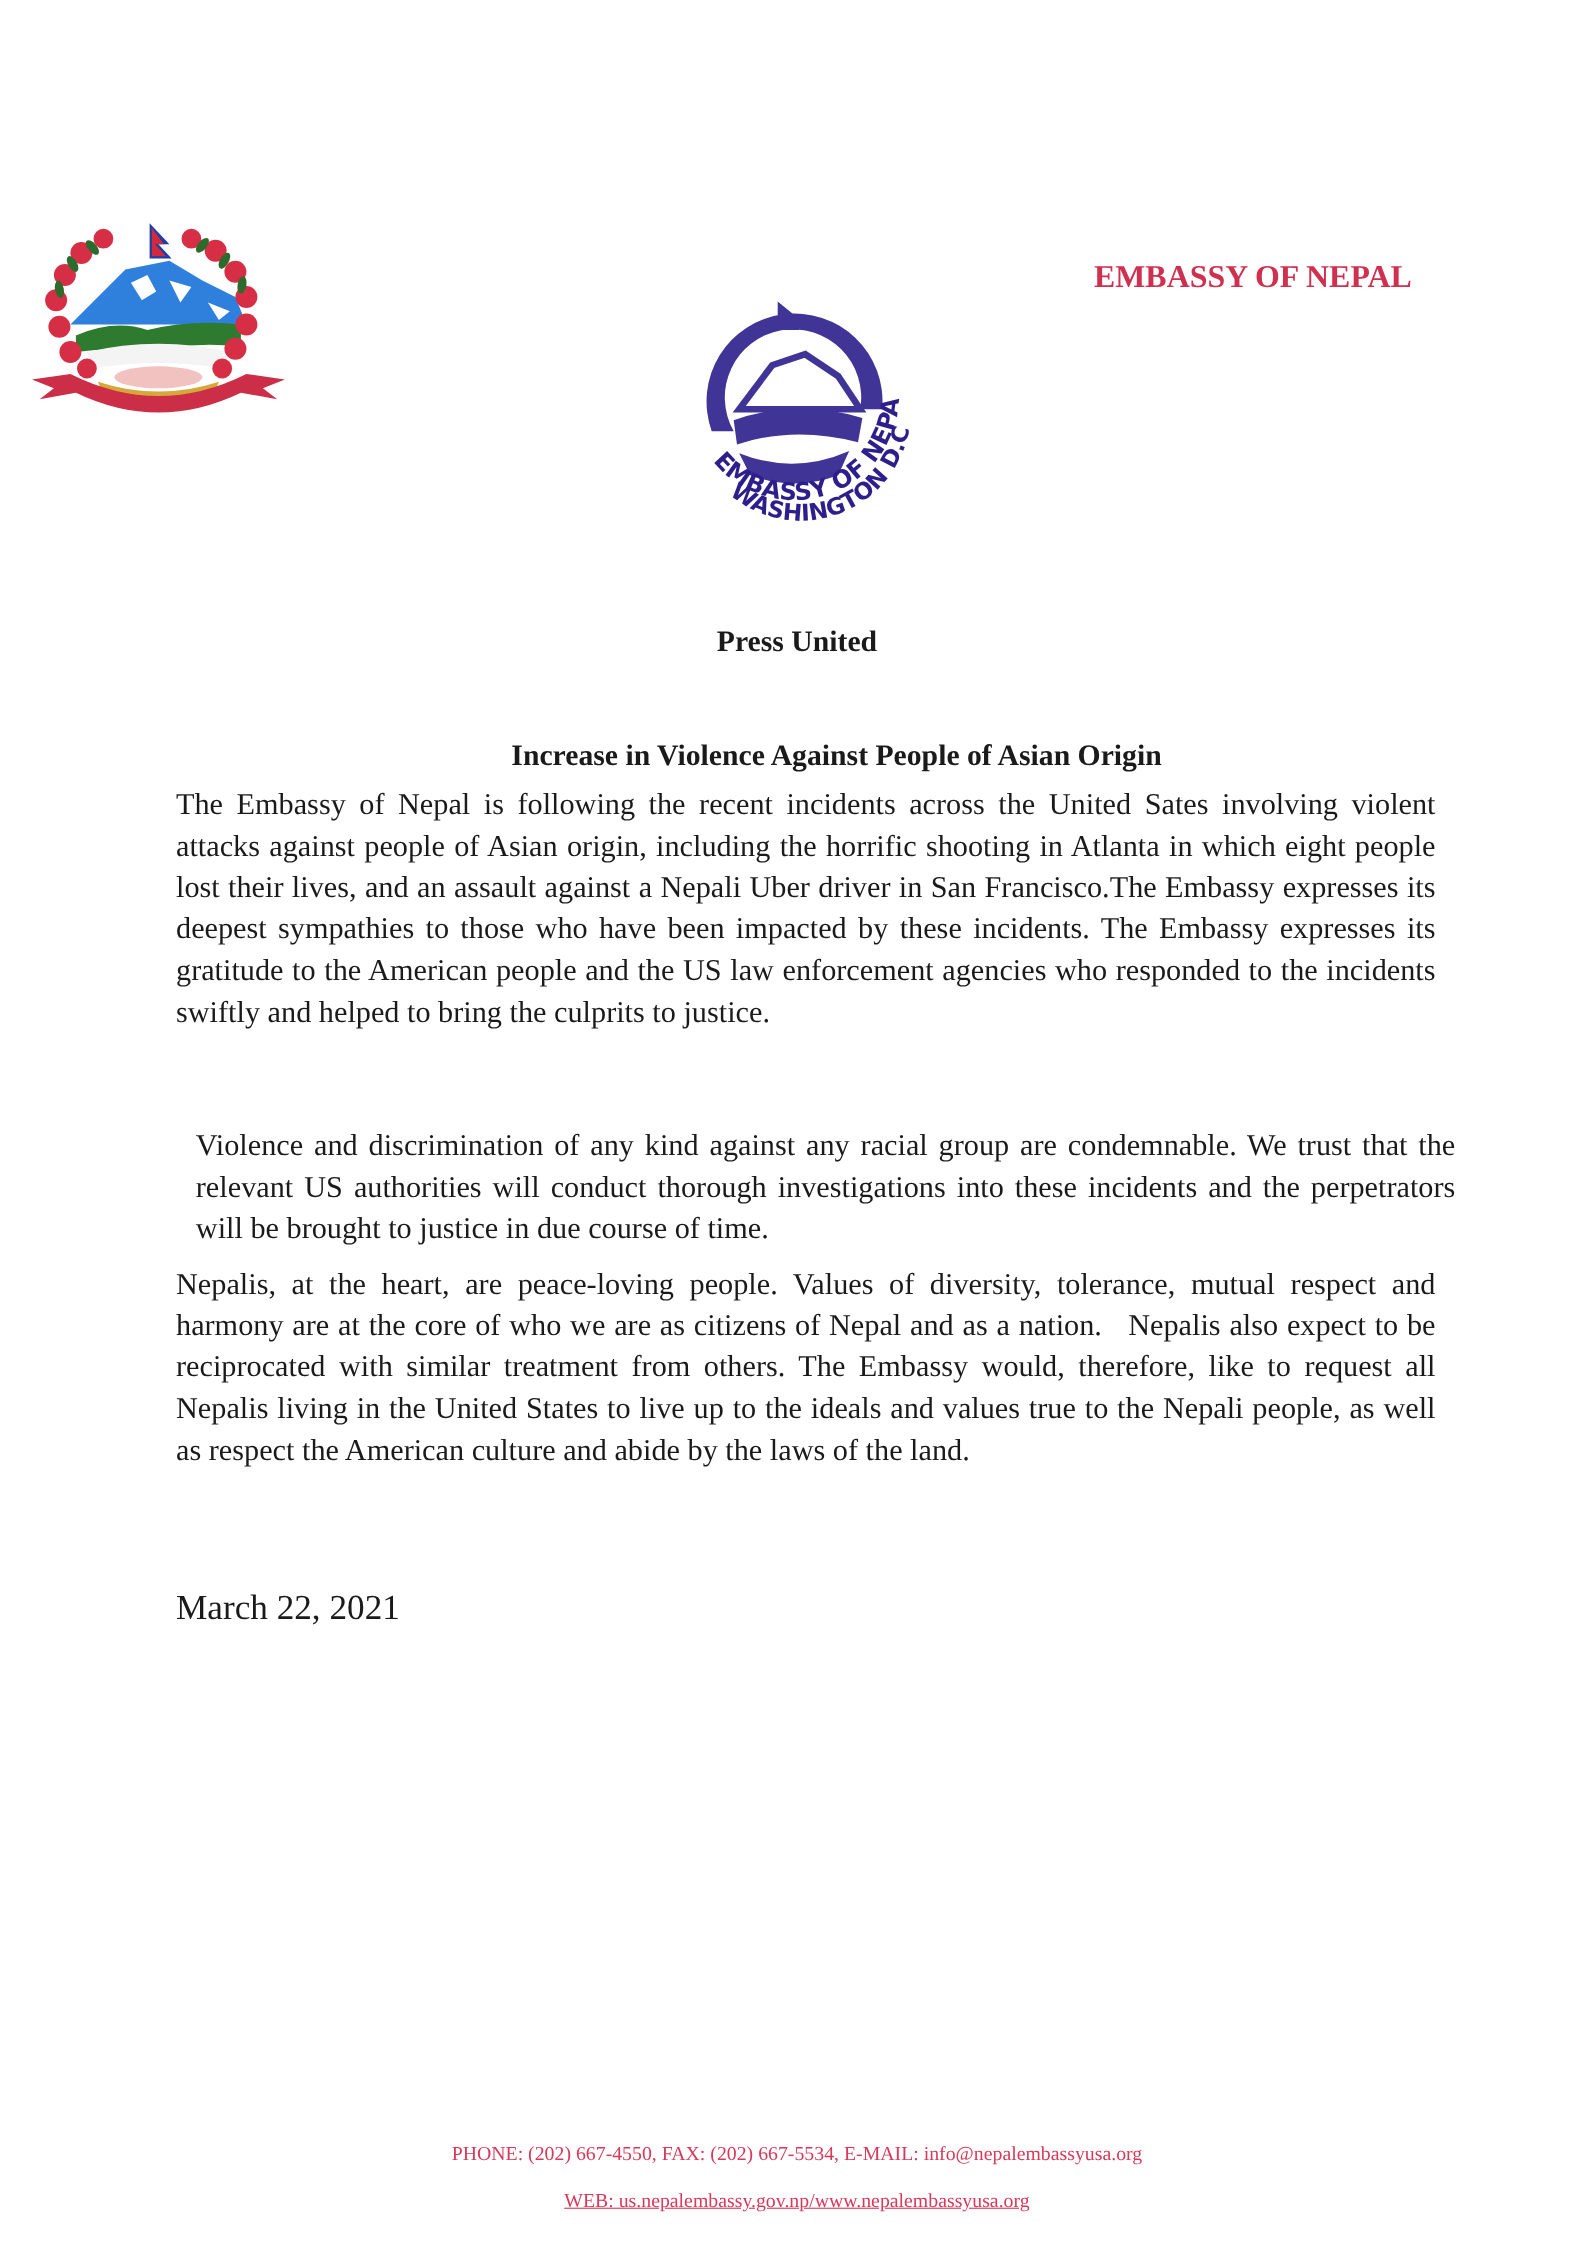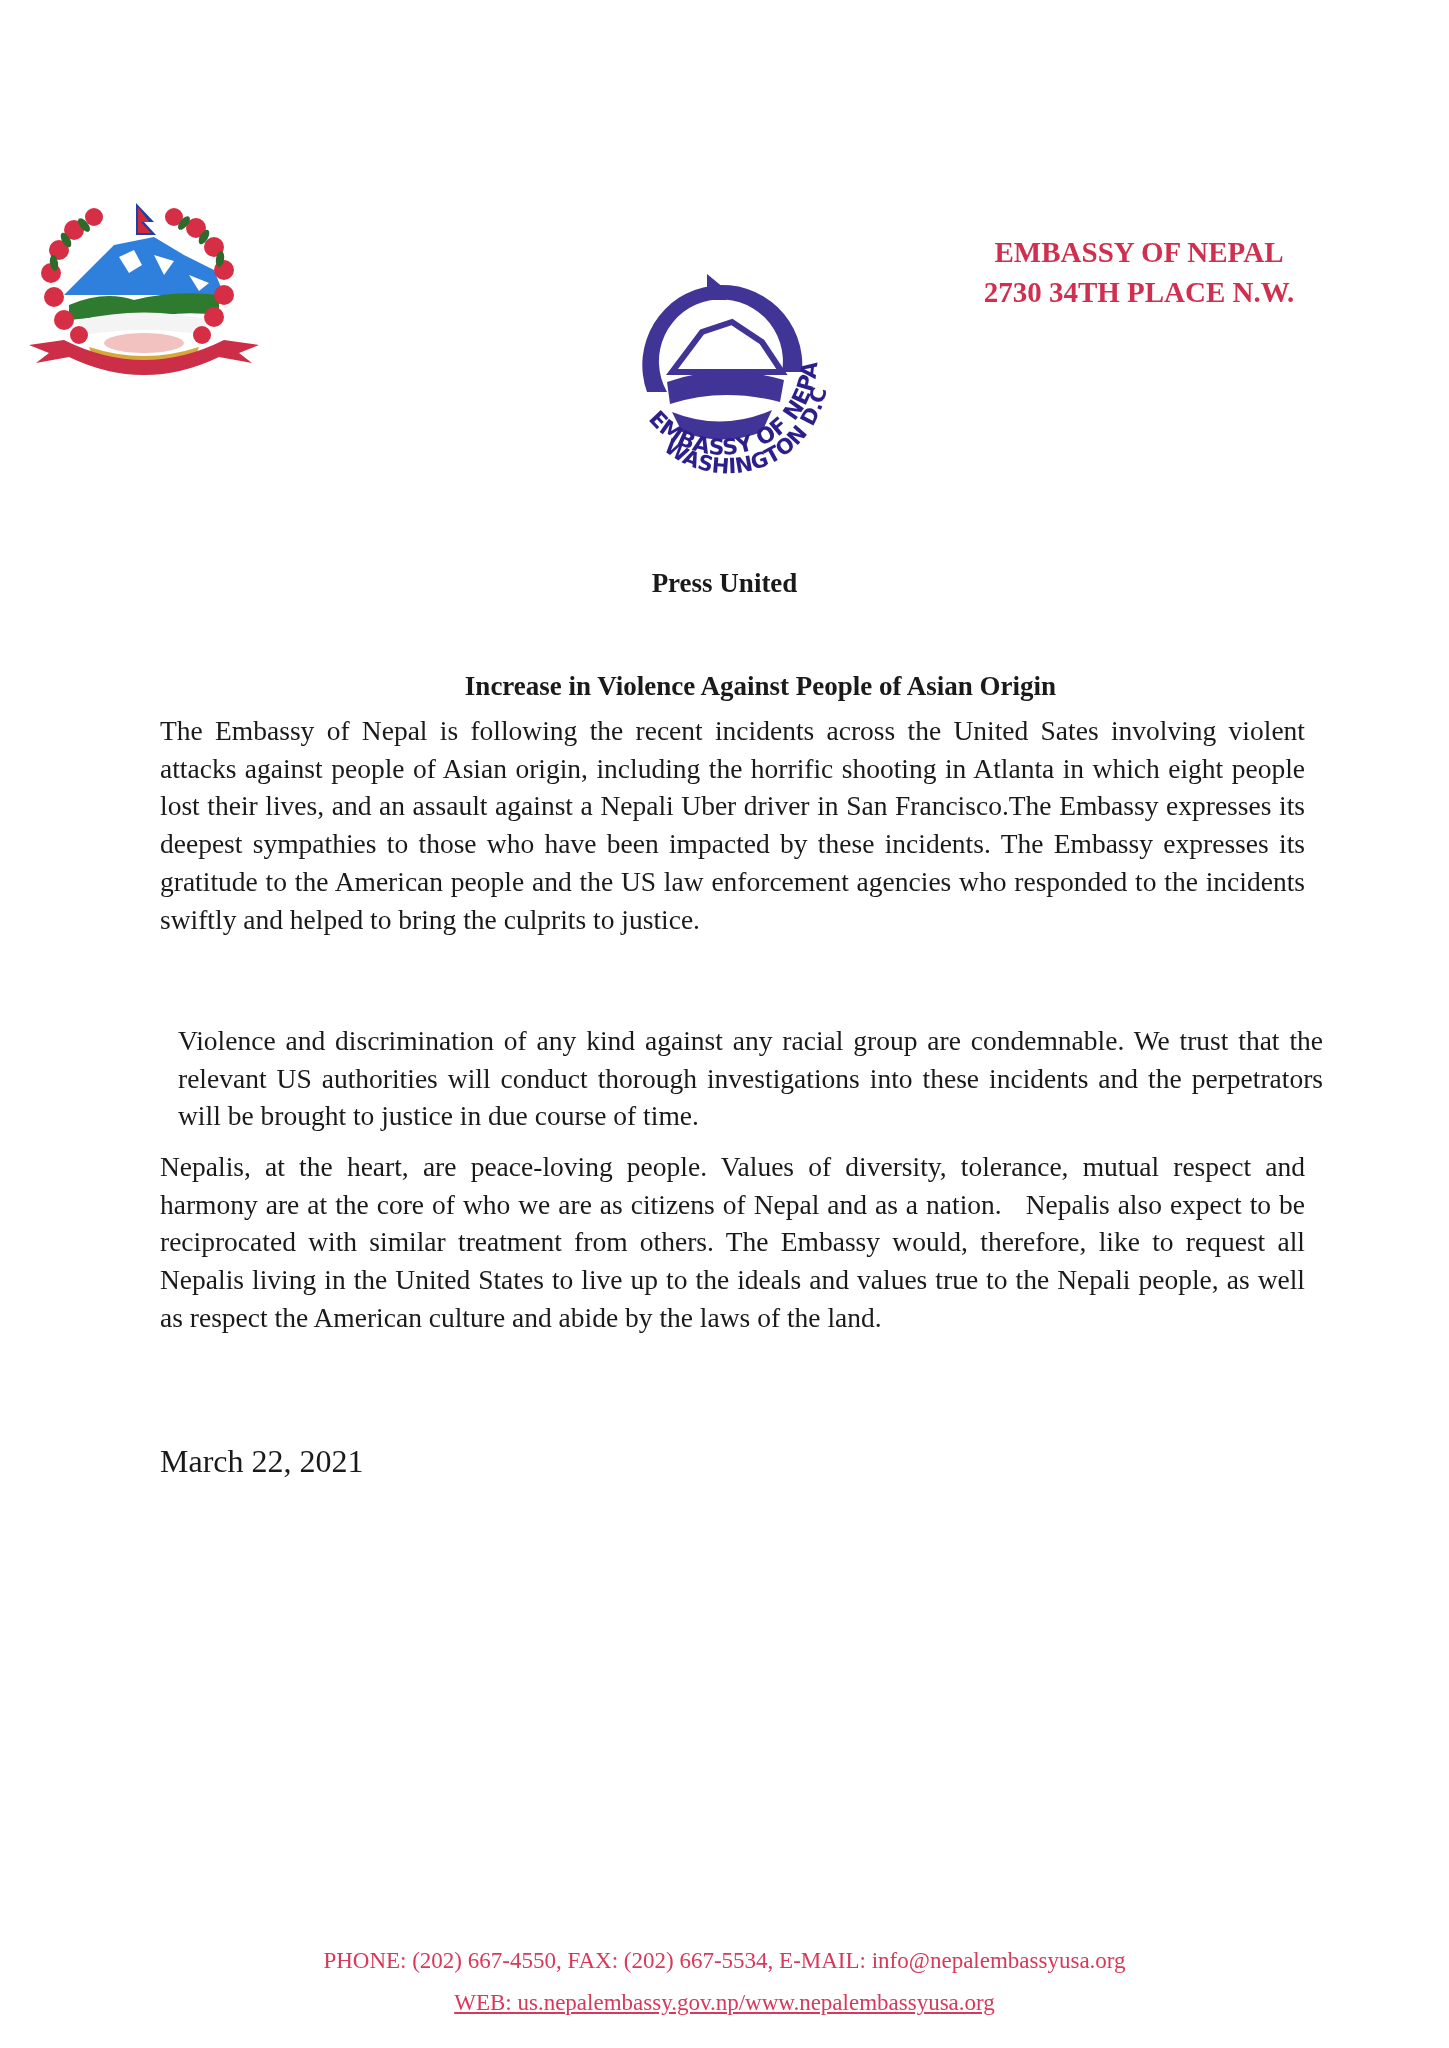--- a/index.html
+++ b/index.html
@@ -18,21 +18,21 @@
     .press { top: 568px; }
     .headline { top: 671px; margin-left: 36px; }
     .body-text {
       position: absolute; left: 160px; width: 1145px; font-size: 27.5px; line-height: 37.7px;
       text-align: justify; text-align-last: left;
     }
     .p1 { top: 712px; }
     .p2 { top: 1004px; }
     .p3 { top: 1148px; }
     .date { position: absolute; left: 160px; top: 1443px; font-size: 32px; }
-    .footer { position: absolute; left: 0; width: 1449px; text-align: center; color: #d8385a; font-size: 23px; }
+    .footer { position: absolute; left: 0; width: 1449px; text-align: center; color: #d8385a; font-size: 18px; }
     .f1 { top: 1948px; }
     .f2 { top: 1990px; text-decoration: underline; }
   </style>
 </head>
 <body>
 
 <div class="emblem">
   <svg width="240" height="190" viewBox="0 0 240 190">
 
     <polygon points="112,8 112,40 132,40 120,27 130,27" fill="#1d3fa8"></polygon>
@@ -100,21 +100,20 @@
       <textPath href="#arc1" startOffset="8%">EMBASSY OF NEPAL</textPath>
     </text>
     <text font-family="DejaVu Sans, sans-serif" font-weight="bold" font-size="21" fill="#2c1f8c">
       <textPath href="#arc2" startOffset="10%">WASHINGTON D.C</textPath>
     </text>
   </svg>
 </div>
 
 <div class="address">
   <div>EMBASSY OF NEPAL</div>
-  <div>2730 34TH PLACE N.W.</div>
 </div>
 
 <div class="title-block press">Press United</div>
 <div class="title-block headline">Increase in Violence Against People of Asian Origin</div>
 
 <p class="body-text p1" style="margin:0">The Embassy of Nepal is following the recent incidents across the United Sates involving violent attacks against people of Asian origin, including the horrific shooting in Atlanta in which eight people lost their lives, and an assault against a Nepali Uber driver in San Francisco.The Embassy expresses its deepest sympathies to those who have been impacted by these incidents. The Embassy expresses its gratitude to the American people and the US law enforcement agencies who responded to the incidents swiftly and helped to bring the culprits to justice.</p>
 <p class="body-text p2" style="margin:18px">Violence and discrimination of any kind against any racial group are condemnable. We trust that the relevant US authorities will conduct thorough investigations into these incidents and the perpetrators will be brought to justice in due course of time.</p>
 <p class="body-text p3" style="margin:0; white-space: pre-wrap;">Nepalis, at the heart, are peace-loving people. Values of diversity, tolerance, mutual respect and harmony are at the core of who we are as citizens of Nepal and as a nation.   Nepalis also expect to be reciprocated with similar treatment from others. The Embassy would, therefore, like to request all Nepalis living in the United States to live up to the ideals and values true to the Nepali people, as well as respect the American culture and abide by the laws of the land.</p>
 
 <div class="date">March 22, 2021</div>

